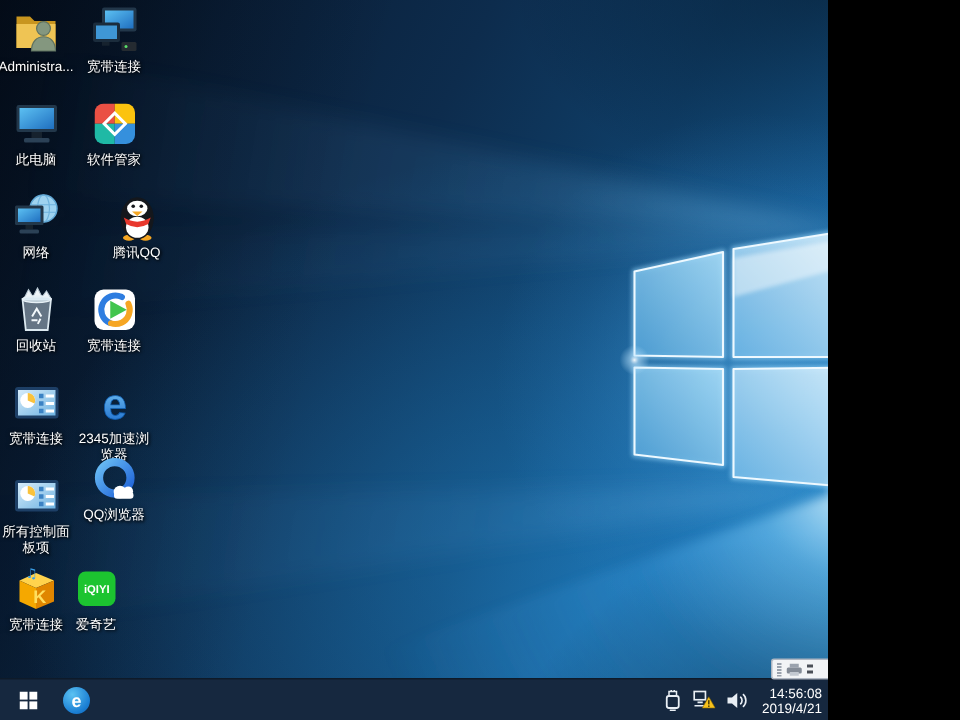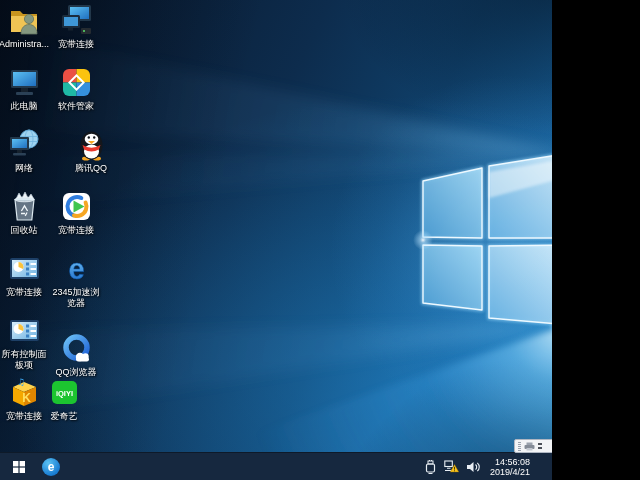--- a/index.html
+++ b/index.html
@@ -25,21 +25,21 @@
     max-width:56px;text-shadow:1px 1px 2px rgba(0,0,0,.95),0 0 3px rgba(0,0,0,.7);
     word-break:break-all;}
 
   
   .taskbar{position:absolute;left:0;bottom:0;width:100%;height:28px;background:#16283f;
     display:flex;align-items:center;z-index:5;border-top:1px solid rgba(0,0,0,.35);}
   .tb-btn{width:32px;height:28px;display:flex;align-items:center;justify-content:center;}
   .edge-circle{width:18px;height:18px;border-radius:50%;
     background:radial-gradient(circle at 35% 28%, #5bc2f2, #1b7fd4 68%, #0e63b4);
     display:flex;align-items:center;justify-content:center;}
-  .tray{margin-left:auto;display:flex;align-items:center;gap:7px;padding-right:22px;height:100%;}
+  .tray{margin-left:auto;display:flex;align-items:center;gap:7px;padding-right:4px;height:100%;}
   .tray-btn{display:flex;align-items:center;justify-content:center;height:100%;}
   .clock{font-size:9px;line-height:10px;color:#fff;text-align:right;margin-left:3px;}
 
   
   .ime-toolbar{position:absolute;top:439px;right:-8px;width:46px;height:14px;z-index:6;
     background:#f2f4f6;border:1px solid #aeb6c2;border-radius:2px;
     display:flex;align-items:center;gap:3px;padding:0 3px;}
   .ime-grip{width:3px;height:9px;
     background:repeating-linear-gradient(to bottom,#9aa2ad 0 1px,transparent 1px 2px);}
   .ime-dots{display:flex;flex-direction:column;gap:2px;}
@@ -293,21 +293,21 @@
     <div class="icon-label">宽带连接</div>
   </div>
 
   <div class="desktop-icon" style="left:50px;top:252px">
     <svg class="icon-art" viewBox="0 0 33 33">
       <text x="16.5" y="27" font-size="29" font-weight="bold" text-anchor="middle" font-family="Liberation Sans, DejaVu Sans, sans-serif" fill="url(#eGrad)" stroke="#0f5cae" stroke-width=".5">e</text>
     </svg>
     <div class="icon-label">2345加速浏览器</div>
   </div>
 
-  <div class="desktop-icon" style="left:50px;top:332px">
+  <div class="desktop-icon" style="left:50px;top:303px">
     <svg class="icon-art" viewBox="0 0 33 33">
       <circle cx="16.5" cy="15.5" r="10.5" fill="none" stroke="url(#qGrad)" stroke-width="5.5"></circle>
       <circle cx="20" cy="25" r="4.2" fill="#fff"></circle>
       <circle cx="25.5" cy="24.5" r="3.2" fill="#fff"></circle>
       <rect x="16" y="25" width="13" height="4.5" rx="2.2" fill="#fff"></rect>
     </svg>
     <div class="icon-label">QQ浏览器</div>
   </div>
 
   <div class="desktop-icon" style="left:38px;top:376px">

